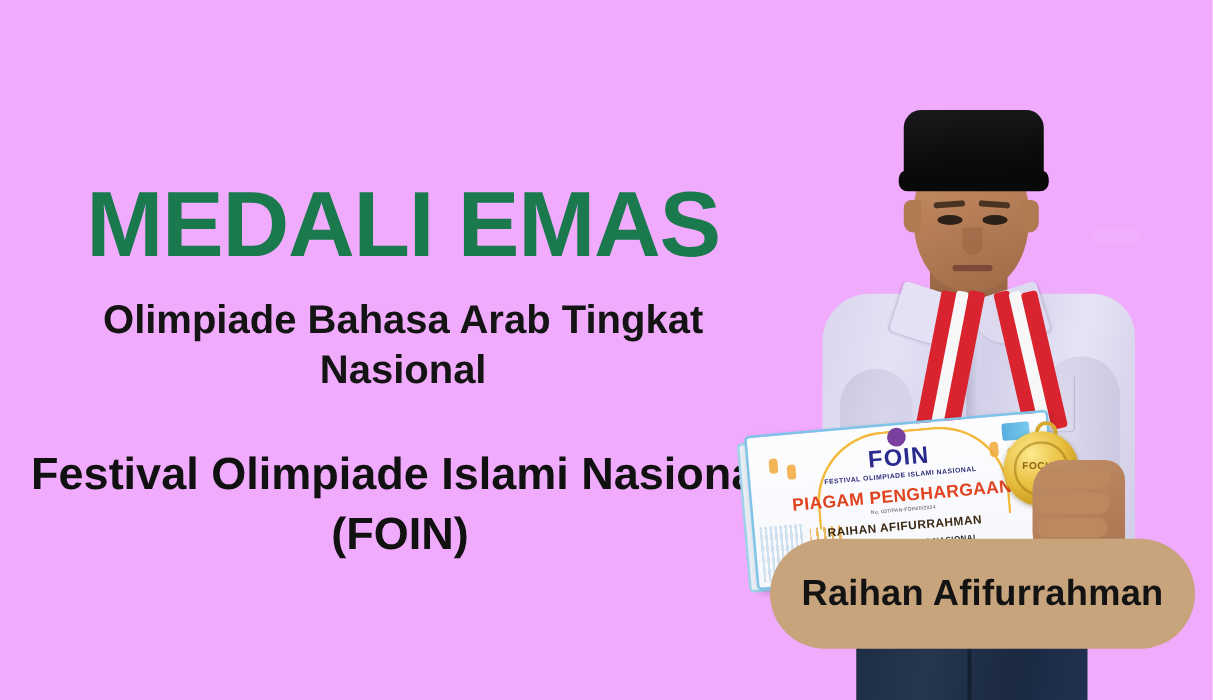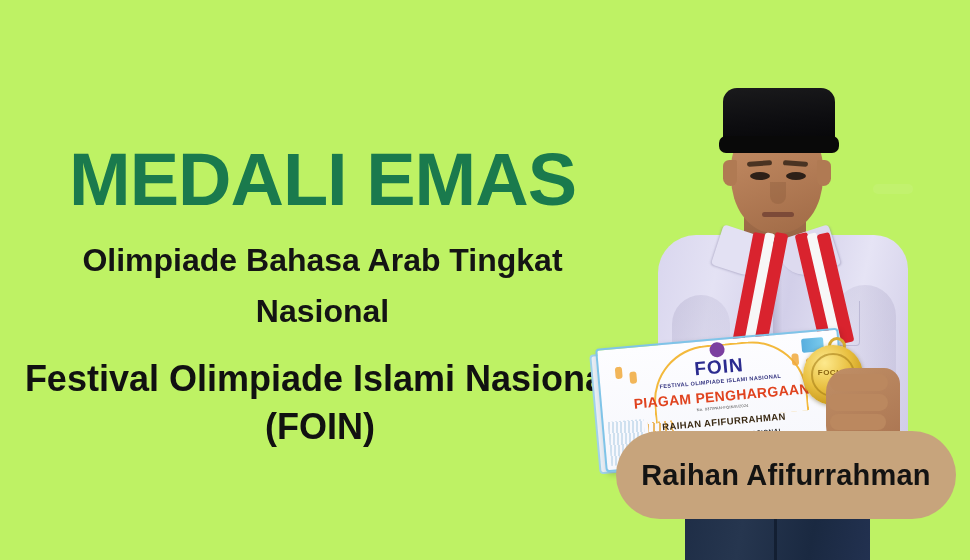--- a/index.html
+++ b/index.html
@@ -5,21 +5,21 @@
   html,body{margin:0;padding:0;}
   body{
     width:970px;height:560px;
     background:#ffffff;
     font-family:"Liberation Sans", sans-serif;
     overflow:hidden;
   }
   #poster{
     position:relative;
     width:970px;height:560px;
-    background:#bef264;
+    background:#f0abfc;
     overflow:hidden;
   }
 
   
   .text-col{
     position:absolute;
     left:0;top:0;
     width:645px;height:560px;
   }
   .headline{
@@ -33,21 +33,21 @@
     letter-spacing:-1px;
     color:#1a7a4d;
     white-space:nowrap;
   }
   .subhead{
     position:absolute;
     left:25px;top:235px;
     width:595px;
     text-align:center;
     font-size:32px;
-    line-height:51px;
+    line-height:40px;
     font-weight:bold;
     color:#141414;
   }
   .eventname{
     position:absolute;
     left:20px;top:355px;
     width:600px;
     text-align:center;
     font-size:36px;
     line-height:48px;

